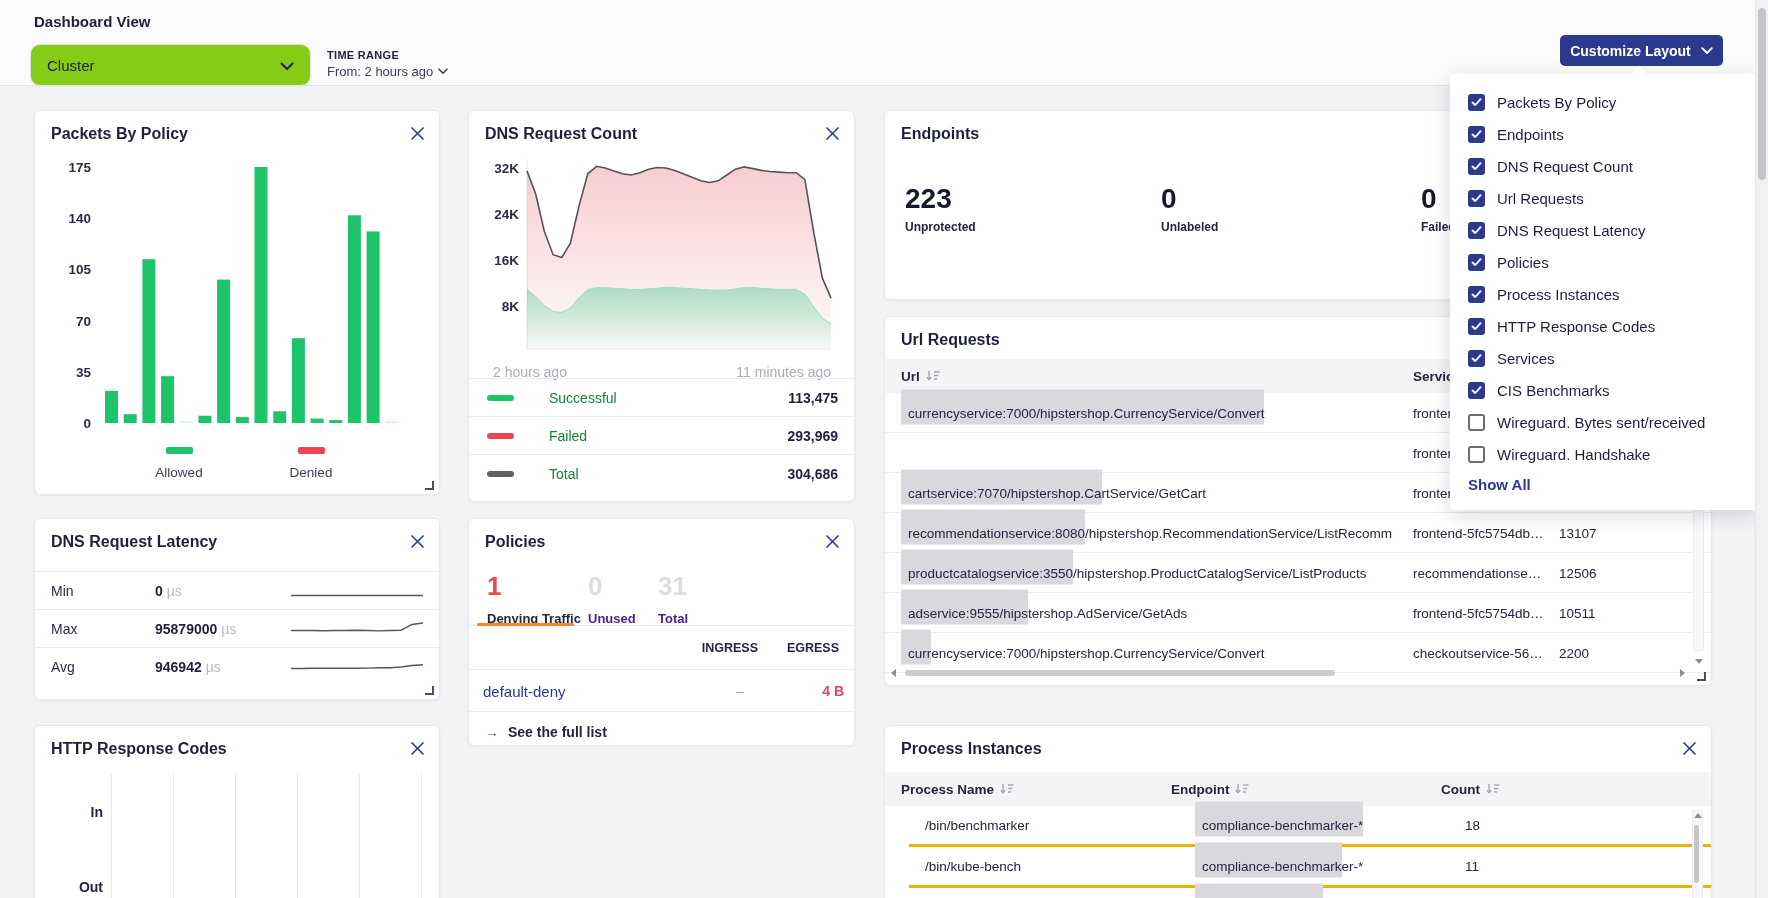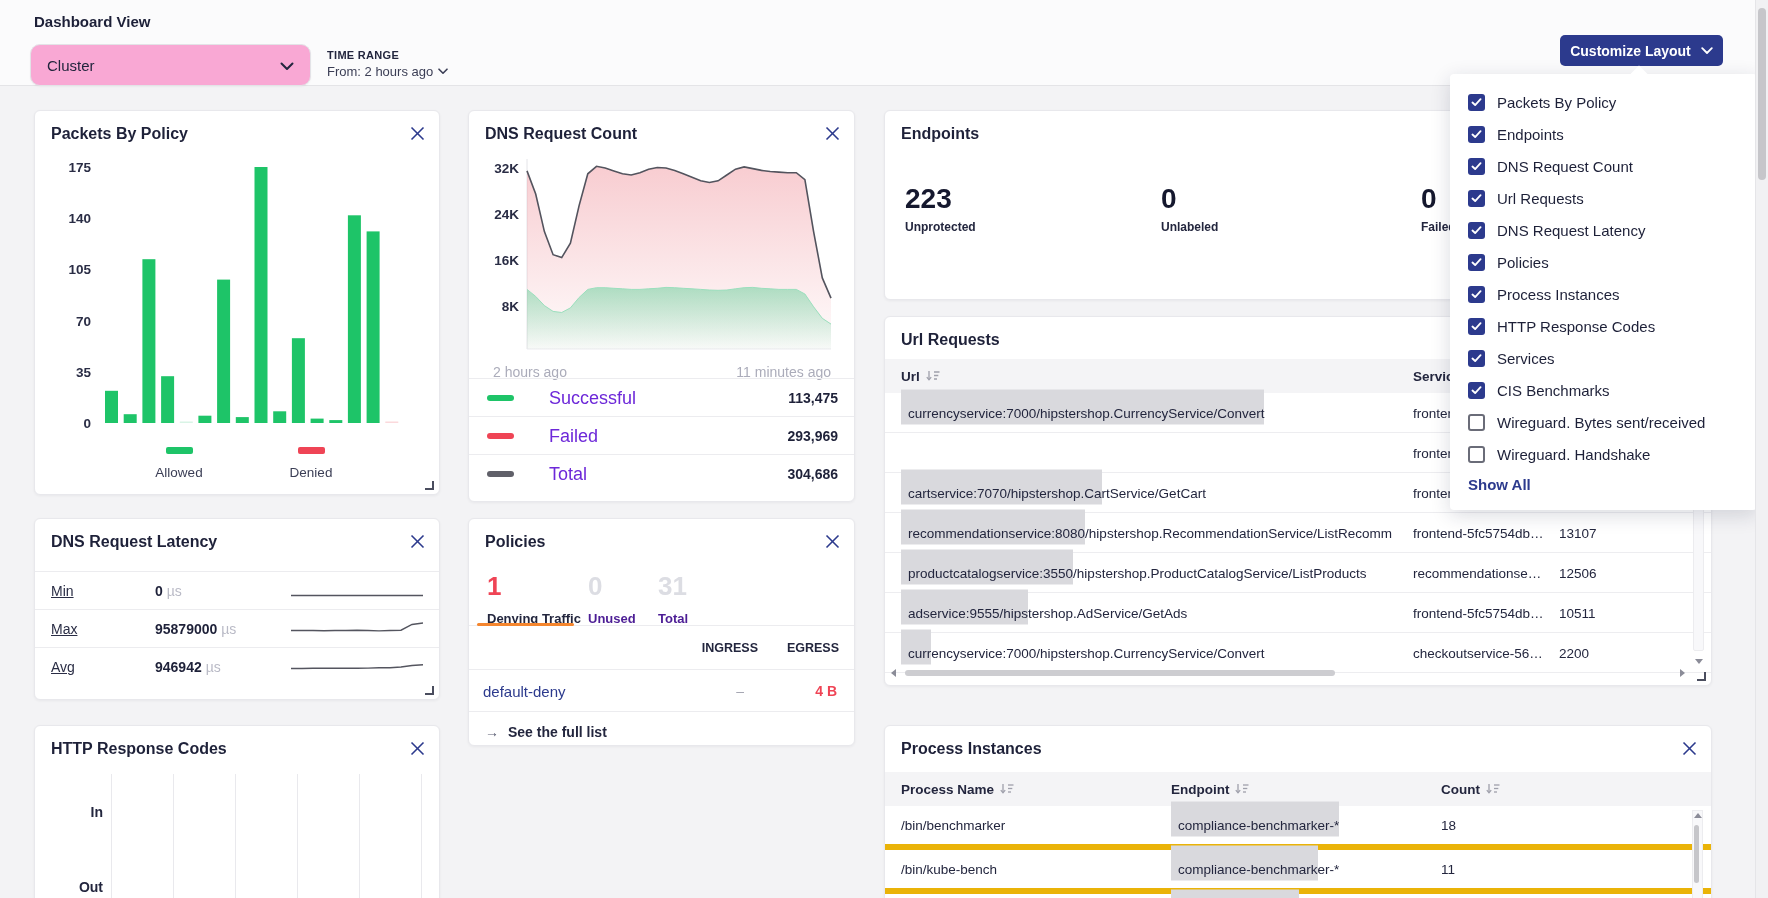--- a/index.html
+++ b/index.html
@@ -1,20 +1,20 @@
 <!DOCTYPE html>
 <html><head>
 <meta charset="utf-8">
 <style>
   html,body{margin:0;padding:0;}
   body{width:1768px;height:898px;position:relative;overflow:hidden;background:#f3f3f5;
        font-family:"Liberation Sans",sans-serif;color:#23263e;}
   .topbar{position:absolute;left:0;top:0;width:1768px;height:85px;background:#fbfbfc;border-bottom:1px solid #e4e4e7;}
   .page-title{position:absolute;left:34px;top:13px;font-size:15px;font-weight:700;color:#1d2038;}
-  .select{position:absolute;left:30px;top:44px;width:281px;height:42px;background:#f9a8d4;border:1px solid #e3e3e7;
+  .select{position:absolute;left:30px;top:44px;width:281px;height:42px;background:#84cc16;border:1px solid #e3e3e7;
           border-radius:10px;box-shadow:0 1px 2px rgba(0,0,0,.04);display:flex;align-items:center;
           justify-content:space-between;padding:0 16px;box-sizing:border-box;font-size:15px;color:#22253d;cursor:pointer;}
   .timerange{position:absolute;left:327px;top:49px;}
   .tr-label{font-size:11px;font-weight:700;letter-spacing:.3px;color:#23263e;}
   .tr-value{font-size:13px;color:#3b3e55;margin-top:3px;display:flex;gap:5px;align-items:center;cursor:pointer;}
   .btn-customize{position:absolute;left:1560px;top:35px;width:163px;height:31px;background:#2c3a8d;border-radius:5px;
           color:#fff;font-size:14px;font-weight:600;display:flex;align-items:center;justify-content:center;gap:10px;cursor:pointer;z-index:40;}
   .vscroll-page{position:absolute;right:0;top:0;width:12px;height:898px;background:#f1f1f3;border-left:1px solid #e5e5e8;z-index:80;}
   .vscroll-page .thumb{position:absolute;left:1.5px;top:8px;width:8px;height:172px;background:#c6c6ca;border-radius:4px;}
 
@@ -51,60 +51,60 @@
   .tri-down{position:absolute;left:1px;bottom:-14px;width:0;height:0;border-left:4px solid transparent;border-right:4px solid transparent;border-top:5px solid #8b8c98;}
   .tri-up{position:absolute;left:1px;top:2px;width:0;height:0;border-left:4px solid transparent;border-right:4px solid transparent;border-bottom:5px solid #8b8c98;}
   .url-hscroll{position:absolute;left:6px;right:26px;bottom:7px;height:10px;}
   .url-hscroll .thumb{position:absolute;left:14px;top:2px;width:430px;height:6px;background:#cdcdd1;border-radius:3px;}
   .tri-left{position:absolute;left:0;top:1px;width:0;height:0;border-top:4px solid transparent;border-bottom:4px solid transparent;border-right:5px solid #8b8c98;}
   .tri-right{position:absolute;right:0;top:1px;width:0;height:0;border-top:4px solid transparent;border-bottom:4px solid transparent;border-left:5px solid #8b8c98;}
 
   
   #lat-rows{position:absolute;left:0;right:0;top:52px;}
   .lat-row{height:37px;border-top:1px solid #ececef;position:relative;}
-  .lat-name{position:absolute;left:16px;top:50%;transform:translateY(-50%);font-size:14px;font-weight:500;color:#2a2d45;text-decoration:underline;}
+  .lat-name{position:absolute;left:16px;top:50%;transform:translateY(-50%);font-size:14px;font-weight:500;color:#2a2d45;}
   .lat-val{position:absolute;left:120px;top:50%;transform:translateY(-50%);font-size:14px;font-weight:600;color:#1e2139;}
   .unit{color:#b9bac6;font-weight:400;margin-left:4px;}
   .lat-spark{position:absolute;right:16px;top:8px;}
 
   
   #pol-stats{position:absolute;left:18px;top:54px;display:flex;}
   .pol-stat{width:101px;cursor:pointer;}
   .pol-stat + .pol-stat{width:70px;}
   .pol-val{font-size:26px;font-weight:800;line-height:1;}
   .pol-label{font-size:13px;font-weight:700;margin-top:12px;white-space:nowrap;}
   .pol-stat.active .pol-val{color:#ef4455;} .pol-stat.active .pol-label{color:#23263e;}
   .pol-stat.inactive .pol-val{color:#dcdde3;} .pol-stat.inactive .pol-label{color:#4c1d95;}
   .pol-underline{position:absolute;left:0;right:0;top:106px;border-top:1px solid #ececef;}
   .pol-active-bar{position:absolute;left:8px;top:104px;width:97px;height:3px;background:#f5862e;border-radius:2px;}
   .pol-col-in{position:absolute;top:122px;right:96px;font-size:12.5px;font-weight:700;color:#23263e;}
   .pol-col-eg{position:absolute;top:122px;right:15px;font-size:12.5px;font-weight:700;color:#23263e;}
   .pol-row{position:absolute;left:0;right:0;top:150px;height:41px;border-top:1px solid #ececef;border-bottom:1px solid #ececef;cursor:pointer;}
   .pol-name{position:absolute;left:14px;top:50%;transform:translateY(-50%);font-size:15px;color:#2c3a8d;font-weight:500;}
   .pol-ingress{position:absolute;right:110px;top:50%;transform:translateY(-50%);font-size:14px;color:#a6a7b3;}
-  .pol-egress{position:absolute;right:17px;top:50%;transform:translateY(-50%);font-size:14px;font-weight:600;color:#ef4455;text-align:right;}
+  .pol-egress{position:absolute;right:10px;top:50%;transform:translateY(-50%);font-size:14px;font-weight:600;color:#ef4455;text-align:right;}
   .pol-see{position:absolute;left:16px;top:205px;font-size:14px;font-weight:600;color:#23263e;display:flex;gap:9px;align-items:center;cursor:pointer;}
   .pol-see .arrow{color:#5a5d72;font-size:14px;}
 
   
   .http-gridline{position:absolute;top:48px;bottom:0;width:1px;background:#e9e9ed;}
   .http-label{position:absolute;left:26px;width:42px;text-align:right;font-size:14px;font-weight:600;color:#23263e;}
 
   
   #proc-rows{position:absolute;left:0;right:0;top:80px;}
-  .prow{height:38px;border-bottom:6px solid #eab308;position:relative;}
+  .prow{height:38px;border-bottom:3px solid #eab308;position:relative;margin-left:24px;}
   .pcol-name{left:16px;} .pcol-endpoint{left:286px;} .pcol-count{left:556px;}
   .proc-scroll{position:absolute;right:8px;top:84px;bottom:0;width:9px;background:#f8f8fa;border:1px solid #ececef;}
   .proc-scroll .thumb{position:absolute;left:1px;top:14px;width:5px;height:58px;background:#c6c6ca;border-radius:3px;}
 
   
   #dns-legend{position:absolute;left:0;right:0;top:267px;}
   .legend-row{height:37px;border-top:1px solid #ececef;position:relative;}
   .legend-swatch{position:absolute;left:18px;top:16px;width:27px;height:6px;border-radius:3px;}
-  .legend-name{position:absolute;left:80px;top:50%;transform:translateY(-50%);font-size:18px;font-weight:500;color:#6d28d9;}
+  .legend-name{position:absolute;left:80px;top:50%;transform:translateY(-50%);font-size:14px;font-weight:500;color:#15803d;}
   .legend-value{position:absolute;right:16px;top:50%;transform:translateY(-50%);font-size:14px;font-weight:600;color:#1e2139;}
 
   
   #panel{position:absolute;left:1450px;top:74px;width:307px;height:436px;background:#fff;border-radius:4px;
          box-shadow:0 5px 20px rgba(25,28,60,.16);z-index:50;}
   #panel .notch{position:absolute;left:183px;top:-6px;width:12px;height:12px;background:#fff;transform:rotate(45deg);}
   #panel-items{padding-top:12px;}
   .pitem{height:32px;display:flex;align-items:center;gap:12px;padding:0 18px;cursor:pointer;}
   .cb{width:17px;height:17px;border-radius:3px;box-sizing:border-box;flex:none;}
   .cb.on{background:#2c3a8d;display:flex;align-items:center;justify-content:center;}

